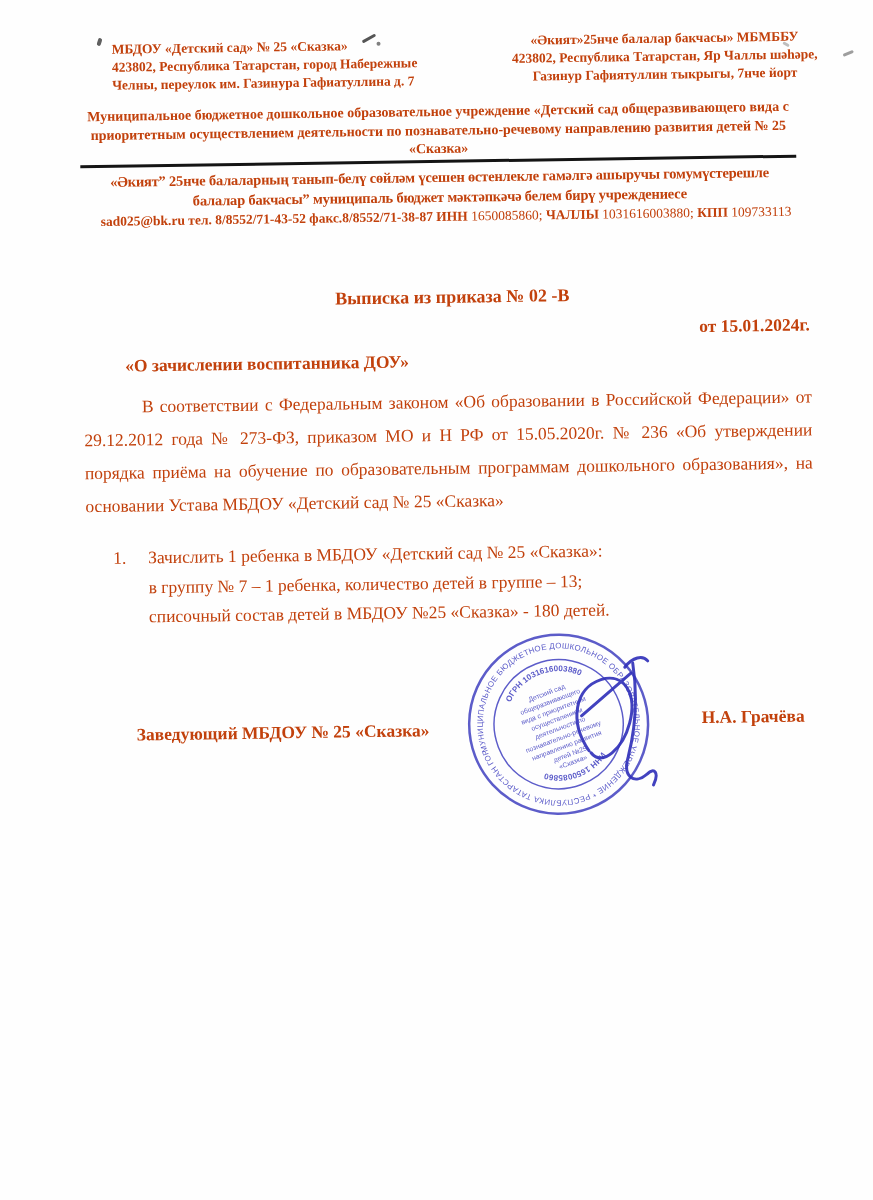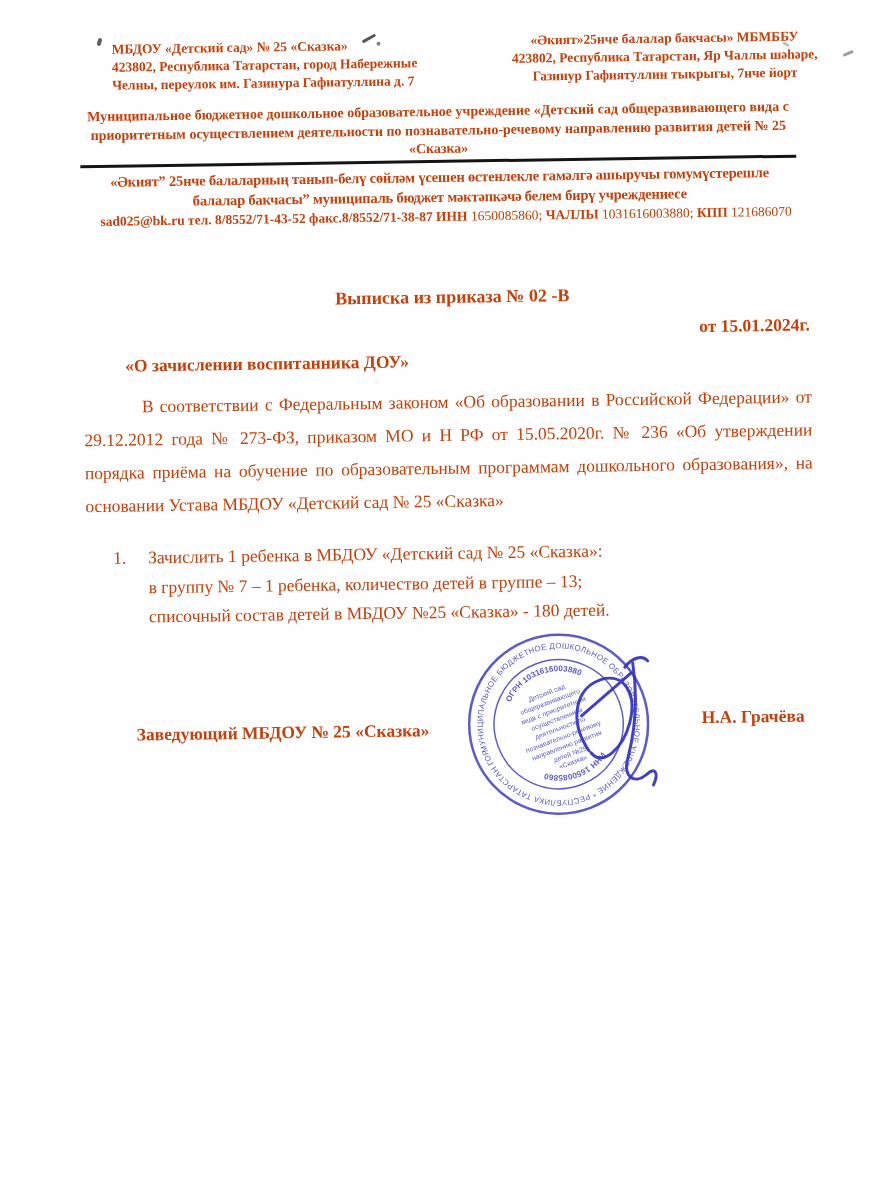--- a/index.html
+++ b/index.html
@@ -105,21 +105,21 @@
       <div>423802,  Республика Татарстан, Яр Чаллы шәһәре,</div>
       <div>Газинур Гафиятуллин тыкрыгы, 7нче йорт</div>
     </div>
 
     <div class="abs org-ru">Муниципальное бюджетное дошкольное образовательное учреждение «Детский сад общеразвивающего вида с приоритетным осуществлением деятельности по познавательно-речевому направлению развития детей № 25 «Сказка»</div>
 
     <div class="abs rule"></div>
 
     <div class="abs org-tat">«Әкият” 25нче балаларның танып-белү сөйләм үсешен өстенлекле гамәлгә ашыручы гомумүстерешле балалар бакчасы” муниципаль бюджет мәктәпкәчә белем бирү учреждениесе</div>
 
-    <div class="abs contact"><span class="b">sad025@bk.ru   тел. 8/8552/71-43-52 факс.8/8552/71-38-87 </span><span class="b">ИНН</span><span> 1650085860; </span><span class="b">ЧАЛЛЫ</span><span> 1031616003880; </span><span class="b">КПП</span><span> 121686070</span></div>
+    <div class="abs contact"><span class="b">sad025@bk.ru   тел. 8/8552/71-43-52 факс.8/8552/71-38-87 </span><span class="b">ИНН</span><span> 1650085860; </span><span class="b">ЧАЛЛЫ</span><span> 1031616003880; </span><span class="b">КПП</span><span> 109733113</span></div>
 
     <div class="abs title">Выписка из приказа № 02 -В</div>
     <div class="abs date">от  15.01.2024г.</div>
     <div class="abs subject">«О зачислении воспитанника ДОУ»</div>
 
     <div class="abs body-par">В соответствии с Федеральным законом «Об образовании в Российской Федерации» от 29.12.2012 года № 273-ФЗ, приказом МО и Н РФ от 15.05.2020г.  № 236 «Об утверждении порядка приёма на обучение по образовательным программам дошкольного образования», на основании Устава МБДОУ «Детский сад № 25 «Сказка»</div>
 
     <div class="abs order">
       <span class="num">1.</span>
       <div class="lines">

